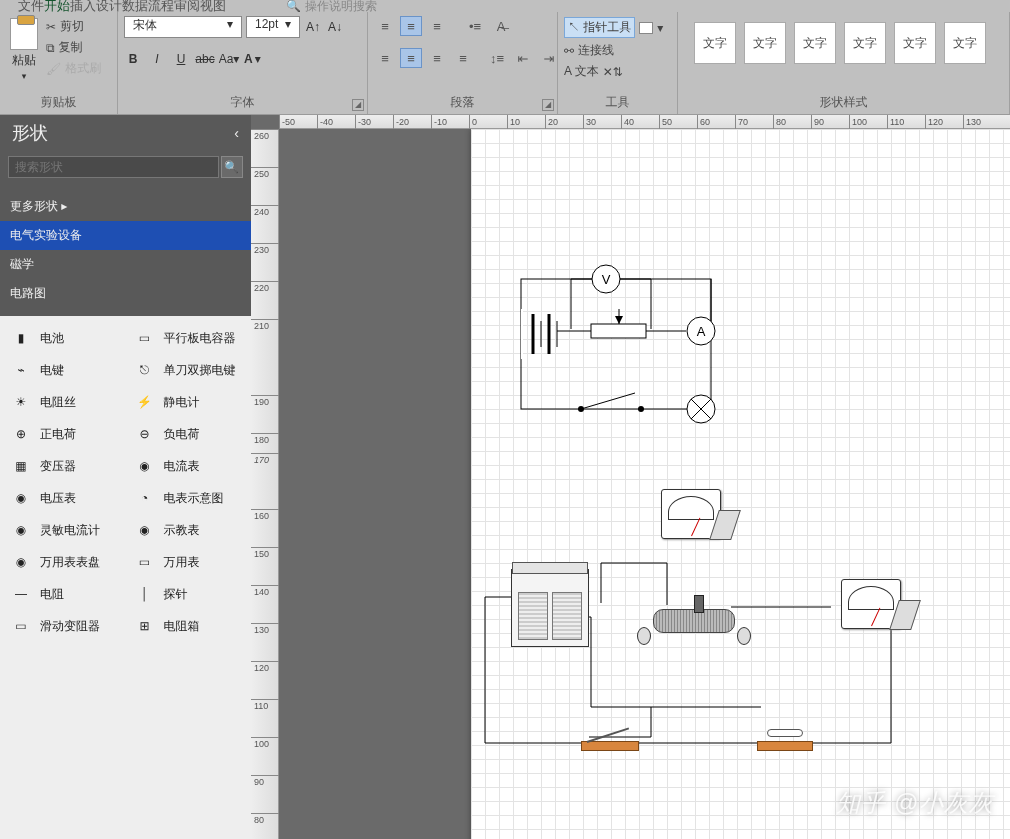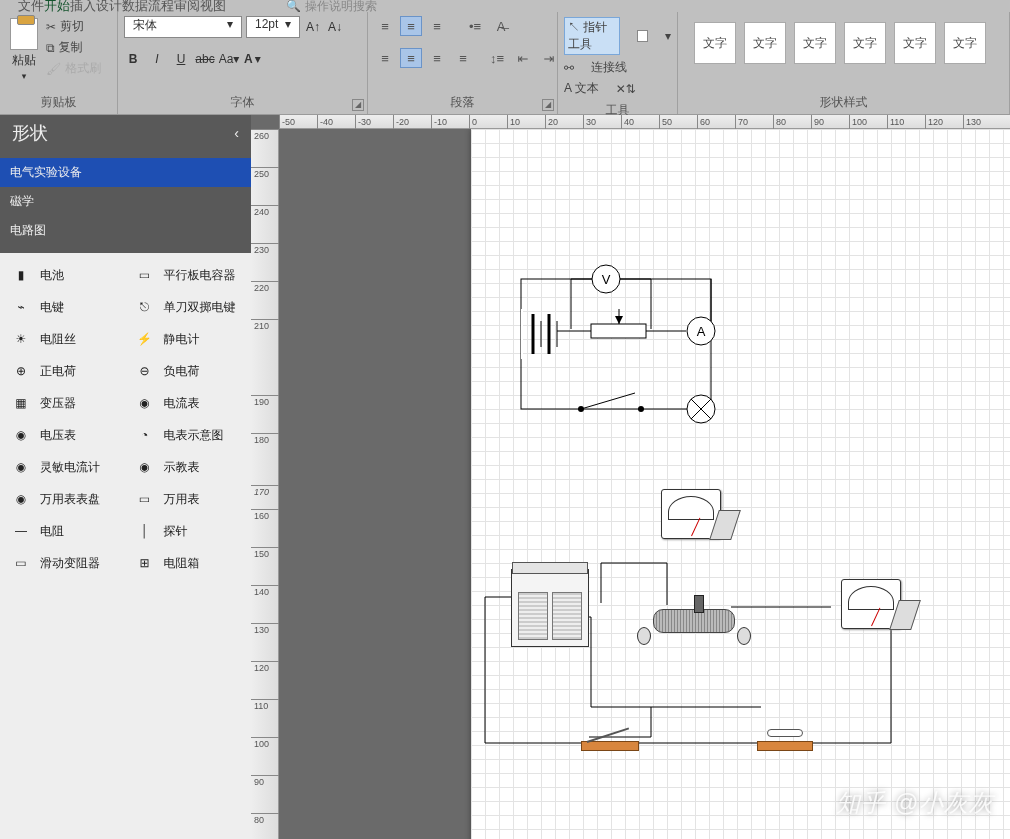--- a/index.html
+++ b/index.html
@@ -35,21 +35,21 @@
 .font .uline { text-decoration: underline; }
 .font .strike { text-decoration: line-through; }
 .font .fcolor { display:flex; align-items:center; gap:2px; }
 
 .para { width: 190px; position: relative; }
 .para .row { display:flex; gap:4px; margin-bottom:8px; }
 .para .btn { width:22px; height:20px; display:inline-flex; align-items:center; justify-content:center; border:1px solid transparent; font-size:13px; color:#555; }
 .para .btn.sel { background:#a9c5e8; border-color:#6a93c8; }
 
 .tools { width: 120px; }
-.tools .trow { display:flex; align-items:center; gap:17px; padding:1px 0; color:#444; }
+.tools .trow { display:flex; align-items:center; gap:4px; padding:1px 0; color:#444; }
 .tools .pointer { background:#c9dff5; border:1px solid #7aa7d9; padding:1px 3px; }
 .tools .sq { width:14px; height:12px; border:1px solid #888; background:#fff; }
 
 .styles { flex:1; }
 .styles .row { display:flex; gap:8px; padding:6px 10px 0; }
 .styles .sbox { width:42px; height:42px; background:#fff; border:1px solid #aaa; display:flex; align-items:center; justify-content:center; font-size:12px; color:#444; }
 
 .workspace { display:flex; height:724px; }
 
 .shapes-pane { width:251px; background:#595959; color:#eee; display:flex; flex-direction:column; }
@@ -231,21 +231,26 @@
     <div class="label">形状样式</div>
   </div>
 </div>
 
 <div class="workspace">
   <div class="shapes-pane">
     <div class="hdr">
         <span>形状</span>
         <span class="coll">‹</span>
       </div>
+    <div class="srch">
+      <input placeholder="搜索形状" style="">
+      <div class="go">🔍</div>
+    </div>
     <div class="cats" id="cats">
+        <div class="cat">更多形状  ▸</div>
         <div class="cat sel">电气实验设备</div>
         <div class="cat">磁学</div>
         <div class="cat">电路图</div>
       </div>
     <div class="pal" id="palette">
         <div class="prow">
           <div class="cell">
             <span class="ic">▮</span>
             <span>电池</span>
           </div>
@@ -429,21 +434,21 @@
           </div>
           <div class="tick" style="top: 228px; margin-left: 48px;">
             <span>200</span>
           </div>
           <div class="tick" style="top: 266px;">
             <span>190</span>
           </div>
           <div class="tick" style="top: 304px;">
             <span>180</span>
           </div>
-          <div class="tick" style="top: 356px; font-style: italic;">
+          <div class="tick" style="top: 324px; font-style: italic;">
             <span>170</span>
           </div>
           <div class="tick" style="top: 380px;">
             <span>160</span>
           </div>
           <div class="tick" style="top: 418px;">
             <span>150</span>
           </div>
           <div class="tick" style="top: 456px;">
             <span>140</span>

